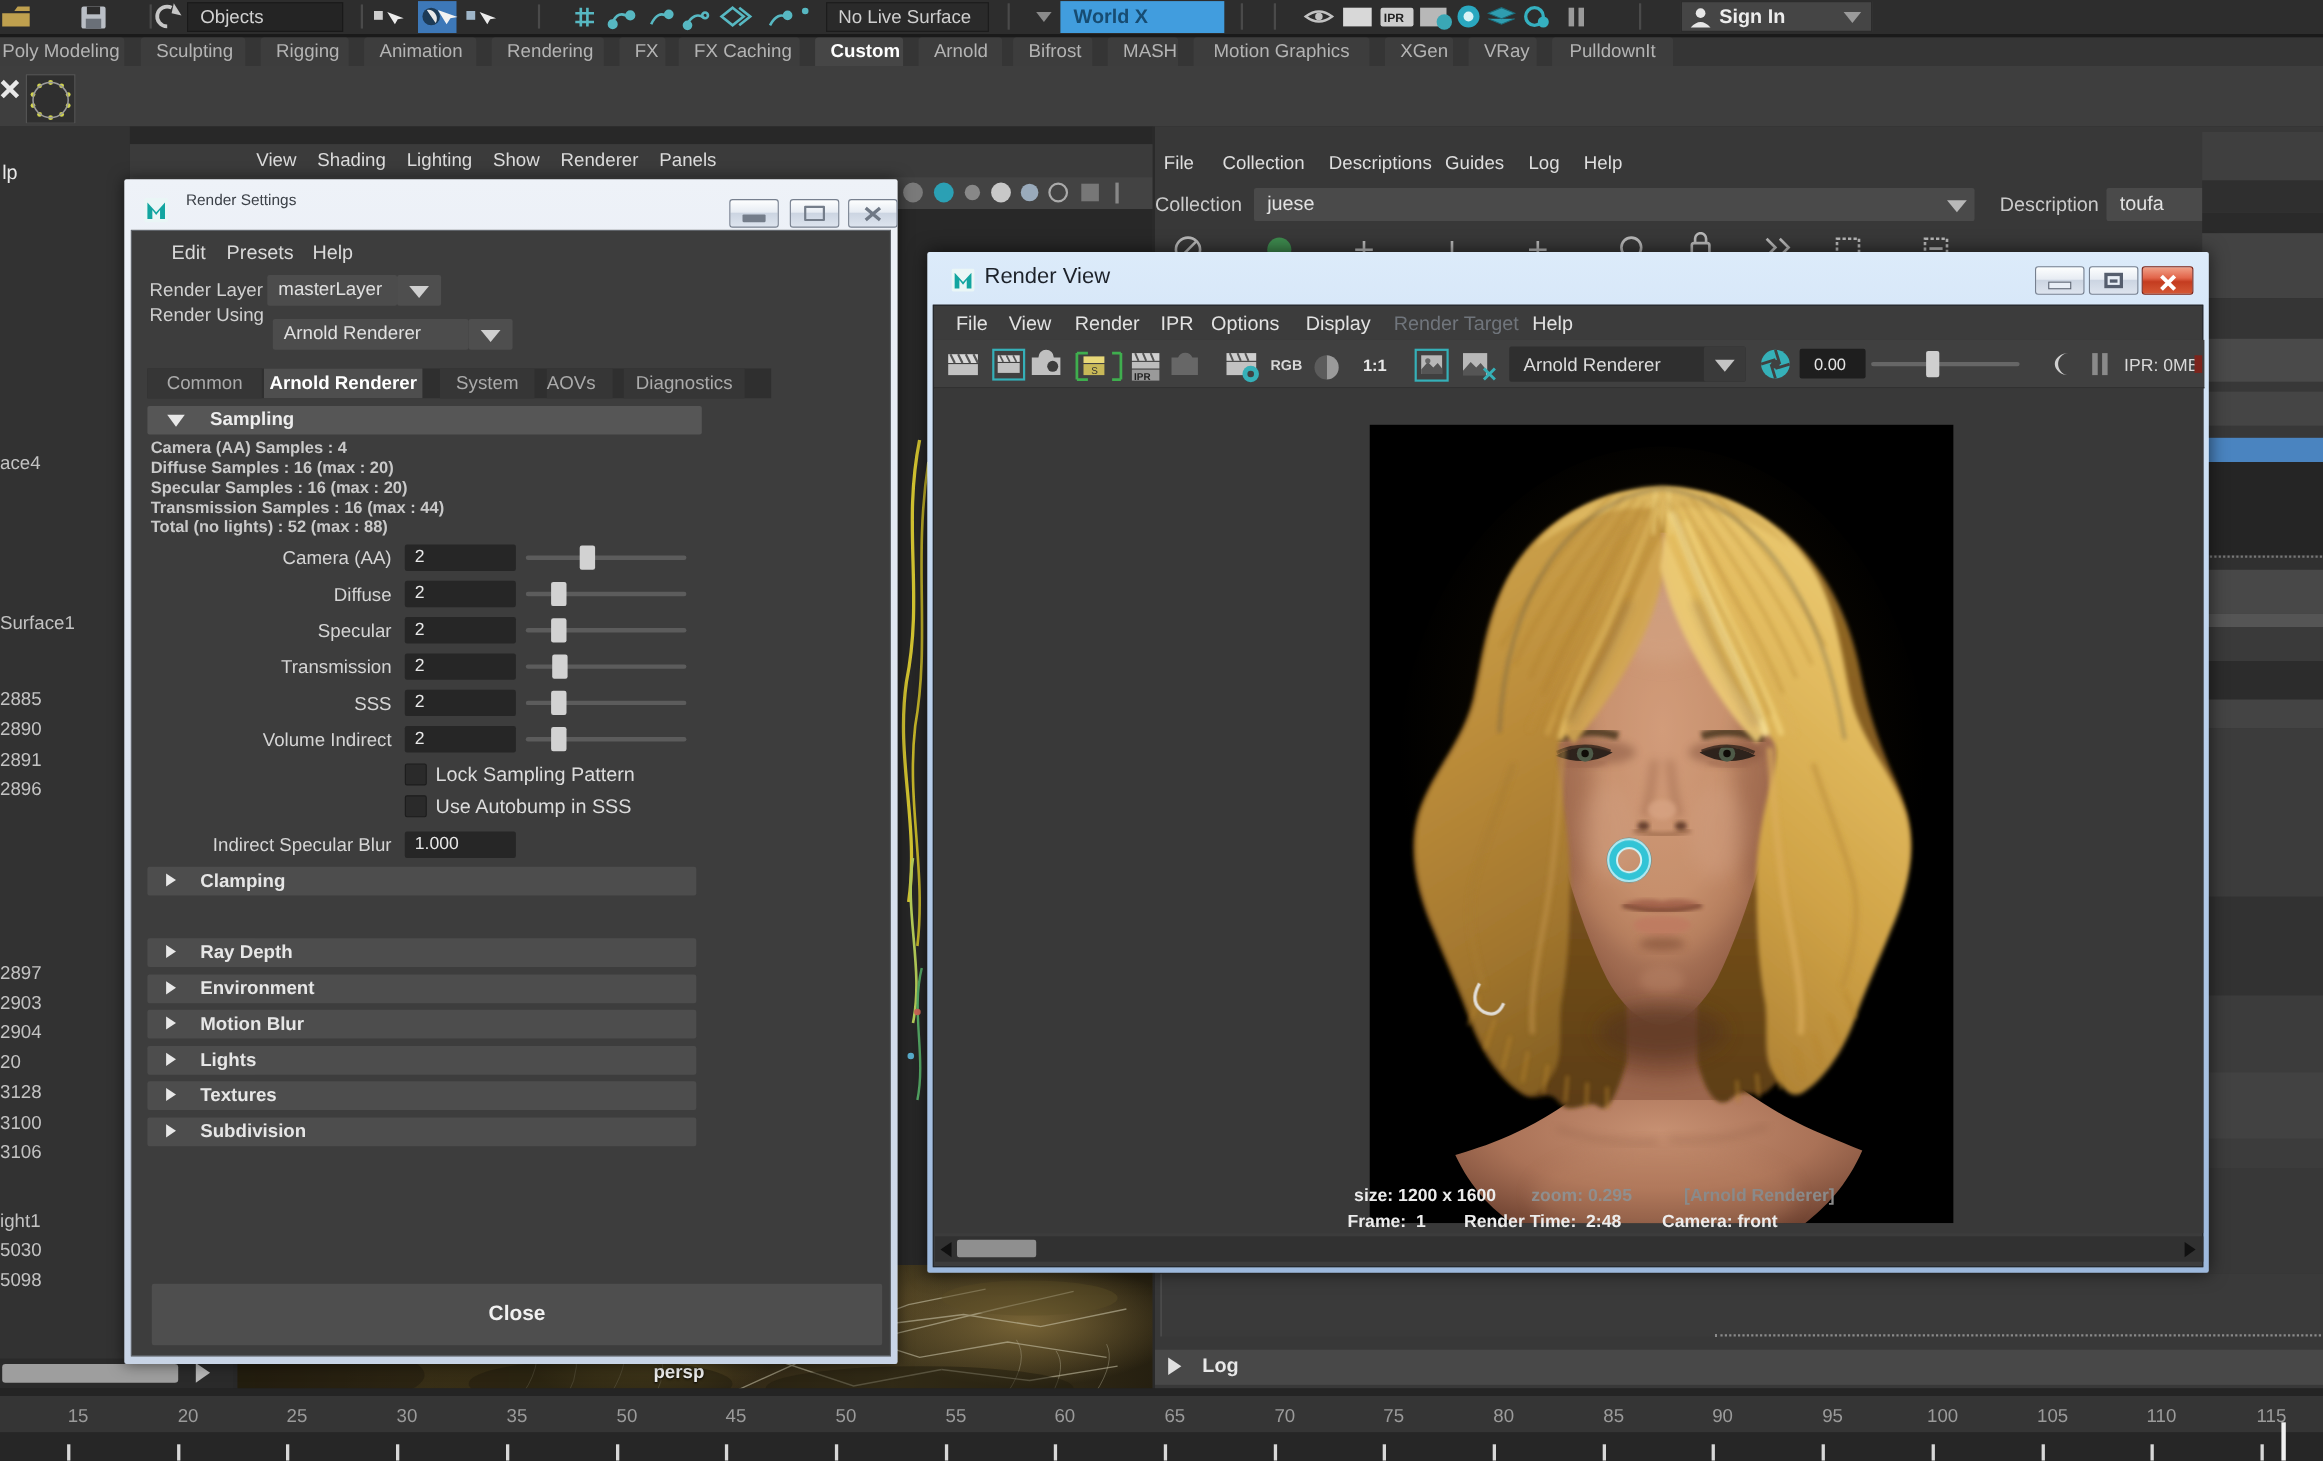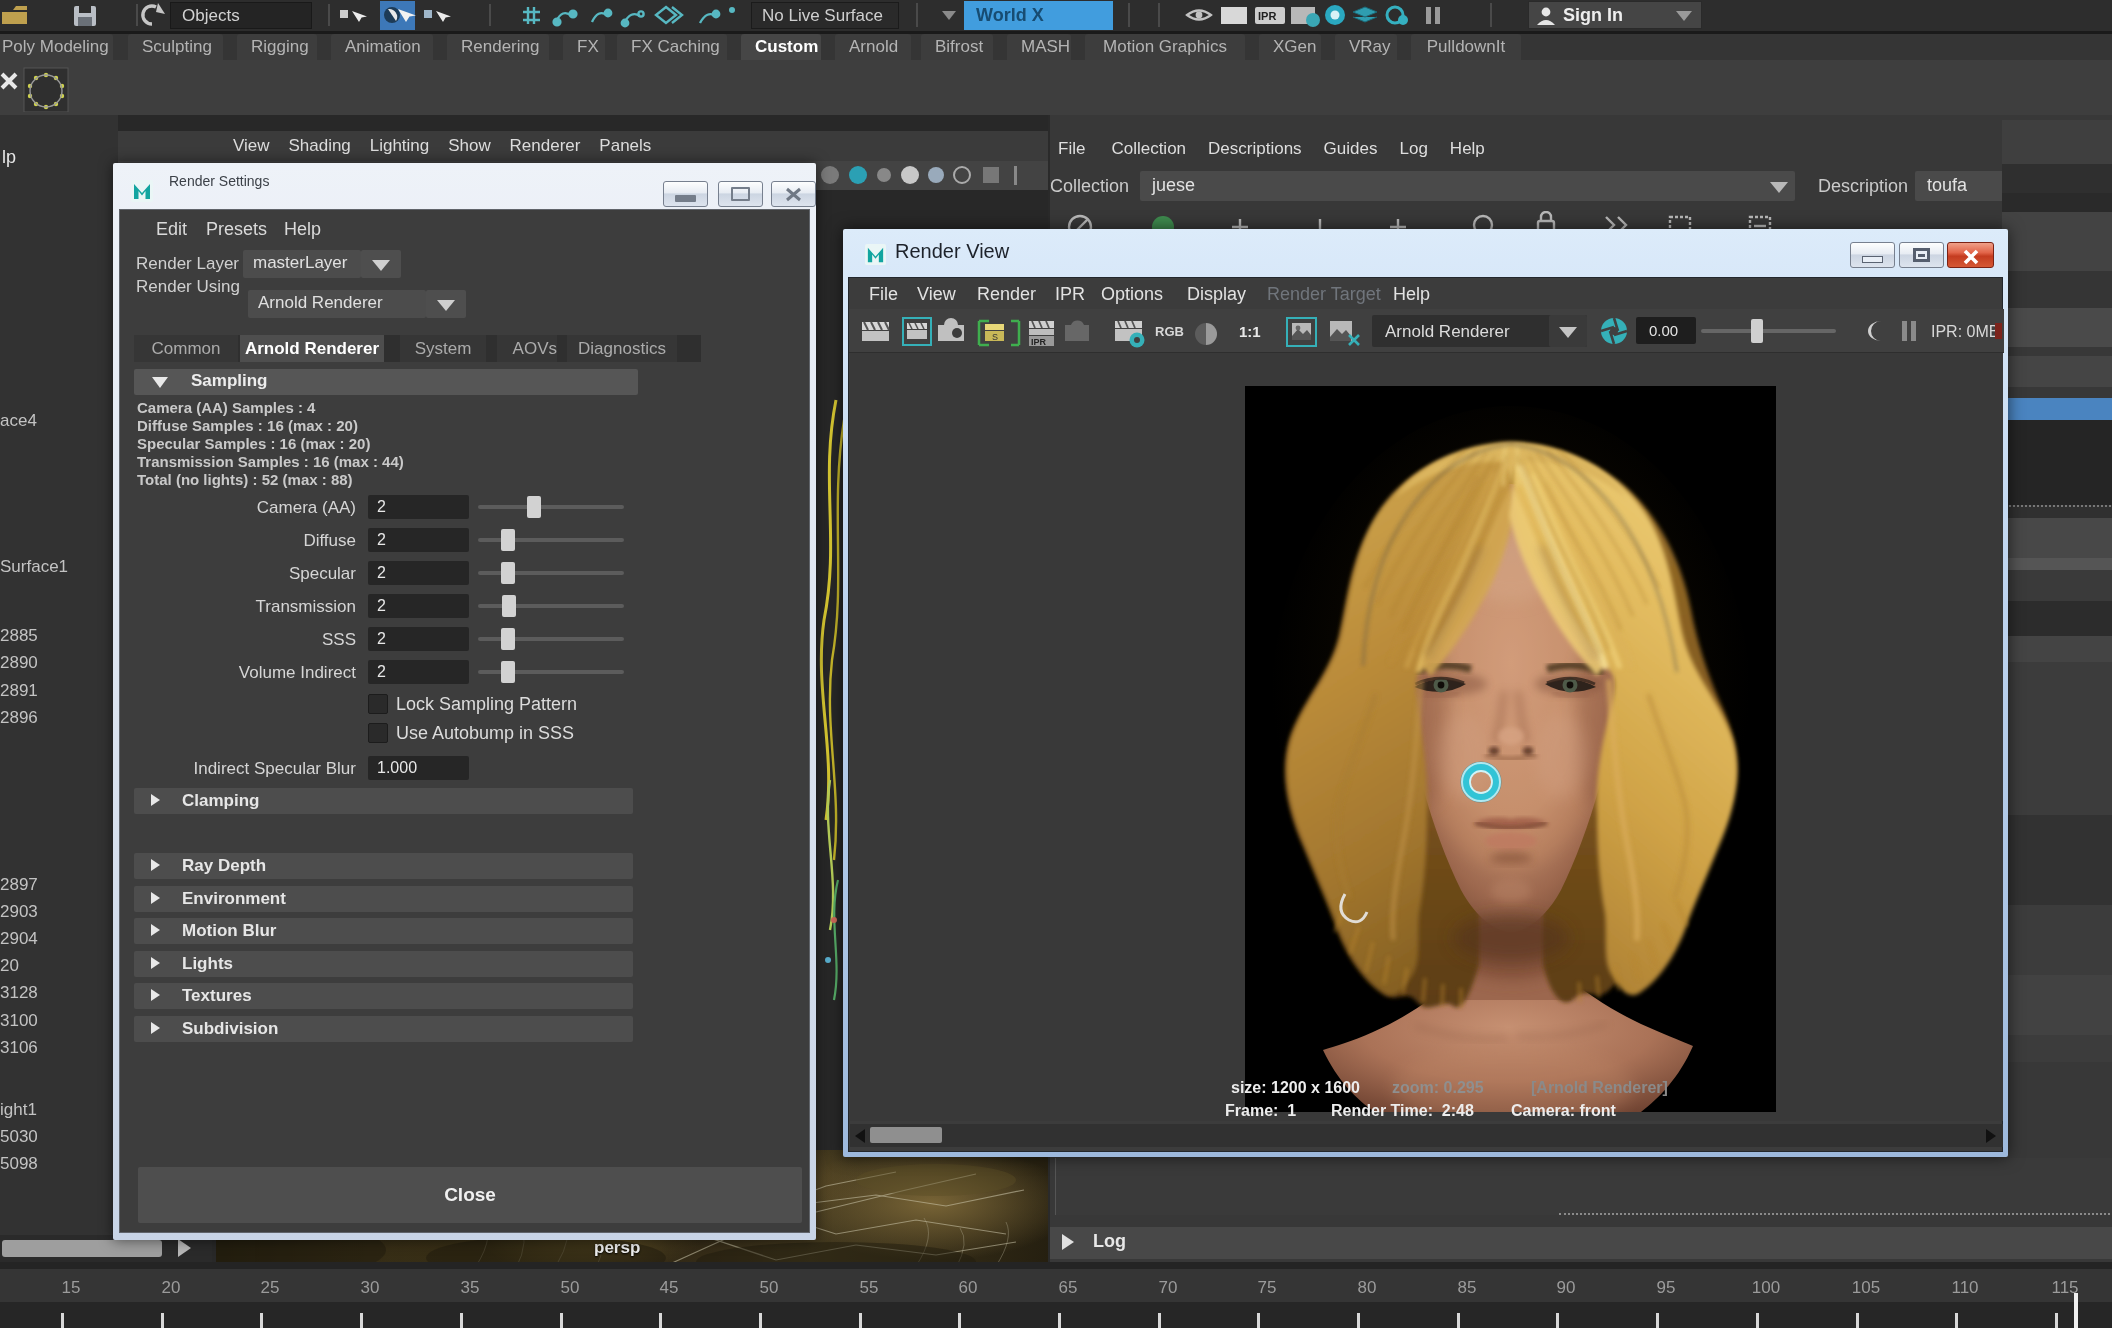--- a/index.html
+++ b/index.html
@@ -220,21 +220,21 @@
   <span class="abs" style="left:378px;top:88px;color:#efefef;font-weight:bold;font-size:17px;text-shadow:0 1px 2px #000">persp</span>
 </div>
 
 <div class="abs" style="left:0;top:1235px;width:212px;height:28px;background:#2a2a2a">
   <div class="abs" style="left:2px;top:5px;width:160px;height:17px;background:#9e9e9e;border-radius:3px"></div>
   <i class="abs" style="left:178px;top:4px;width:0;height:0;border-top:9px solid transparent;border-bottom:9px solid transparent;border-left:13px solid #b8b8b8"></i>
 </div>
 
 <div class="abs" style="left:1048px;top:115px;width:1064px;height:1153px;background:#383838;border-left:2px solid #2a2a2a">
   <div class="abs" style="left:8px;top:24px">
-    <span class="mitm">File</span><span class="mitm" style="margin-right:22px">Collection</span><span class="mitm" style="margin-right:22px">Descriptions</span><span class="mitm" style="margin-right:22px">Guides</span><span class="mitm" style="margin-right:22px">Log</span><span class="mitm">Help</span>
+    <span class="mitm">File</span><span class="mitm" style="margin-right:22px">Collection</span><span class="mitm" style="margin-right:12px">Descriptions</span><span class="mitm" style="margin-right:22px">Guides</span><span class="mitm" style="margin-right:22px">Log</span><span class="mitm">Help</span>
   </div>
   <span class="abs" style="left:0px;top:61px;font-size:18px;color:#cacaca">Collection</span>
   <div class="abs" style="left:90px;top:56px;width:655px;height:30px;background:#4a4a4a;border-radius:2px">
     <span class="abs" style="left:12px;top:4px;font-size:18px;color:#e2e2e2">juese</span>
     <i class="abs" style="left:630px;top:11px;width:0;height:0;border-left:9px solid transparent;border-right:9px solid transparent;border-top:11px solid #b8b8b8"></i>
   </div>
   <span class="abs" style="left:768px;top:61px;font-size:18px;color:#cacaca">Description</span>
   <div class="abs" style="left:865px;top:56px;width:199px;height:30px;background:#4a4a4a;border-radius:2px">
     <span class="abs" style="left:12px;top:4px;font-size:18px;color:#e2e2e2">toufa</span>
   </div>
@@ -367,21 +367,21 @@
     <div class="abs" style="left:128px;top:80px;width:178px;height:28px;background:#4c4c4c;border-radius:2px">
           <span class="abs" style="left:10px;top:3px;font-size:17px;color:#e0e0e0">Arnold Renderer</span>
         </div>
     <div class="abs" style="left:306px;top:80px;width:40px;height:28px;background:#4e4e4e;border-radius:2px">
           <i class="abs" style="left:11px;top:10px;width:0;height:0;border-left:9px solid transparent;border-right:9px solid transparent;border-top:11px solid #cfcfcf"></i>
         </div>
     <div class="abs" style="left:14px;top:125px;width:567px;height:27px;background:#2f2f2f"></div>
     <span class="abs" style="left:14px;top:125px;width:104px;height:27px;background:#363636;color:#ababab;font-size:17px;text-align:center;line-height:27px">Common</span>
     <span class="abs" style="left:120px;top:125px;width:144px;height:27px;background:#4e4e4e;color:#fff;font-weight:bold;font-size:17px;text-align:center;line-height:27px">Arnold Renderer</span>
     <span class="abs" style="left:280px;top:125px;width:86px;height:27px;background:#363636;color:#ababab;font-size:17px;text-align:center;line-height:27px">System</span>
-    <span class="abs" style="left:377px;top:125px;width:60px;height:27px;background:#363636;color:#ababab;font-size:17px;text-align:right;line-height:27px">AOVs</span>
+    <span class="abs" style="left:377px;top:125px;width:60px;height:27px;background:#363636;color:#ababab;font-size:17px;text-align:left;line-height:27px">AOVs</span>
     <span class="abs" style="left:447px;top:125px;width:110px;height:27px;background:#363636;color:#ababab;font-size:17px;text-align:center;line-height:27px">Diagnostics</span>
     <div class="abs" style="left:14px;top:159px;width:504px;height:26px;background:#565656;border-radius:2px">
       <i class="abs" style="left:18px;top:8px;width:0;height:0;border-left:8px solid transparent;border-right:8px solid transparent;border-top:11px solid #e8e8e8"></i>
       <span class="abs" style="left:57px;top:2px;font-size:17px;font-weight:bold;color:#ededed">Sampling</span>
     </div>
     <div class="abs" style="left:17px;top:189px;font-size:15px;font-weight:bold;color:#c9c9c9;line-height:18px;white-space:nowrap">
       Camera (AA) Samples : 4<br>Diffuse Samples : 16 (max : 20)<br>Specular Samples : 16 (max : 20)<br>Transmission Samples : 16 (max : 44)<br>Total (no lights) : 52 (max : 88)
     </div>
     <span class="rlab" style="left:16px;top:288px">Camera (AA)</span>
         <div class="rinp" style="top:285px">2</div>

